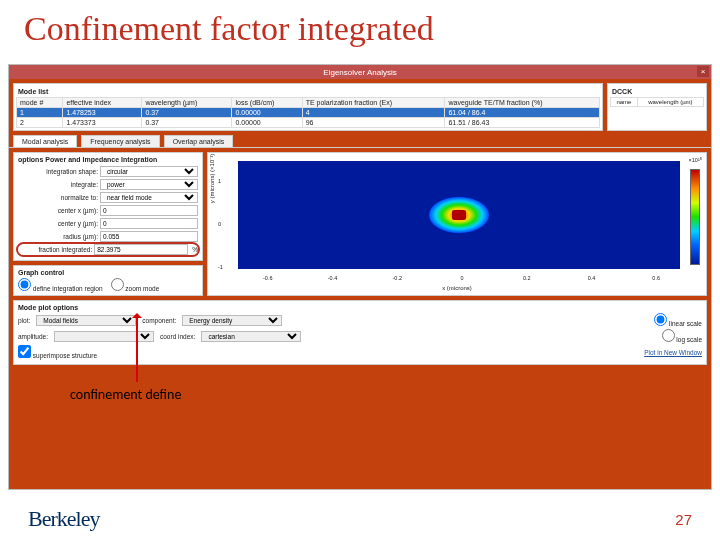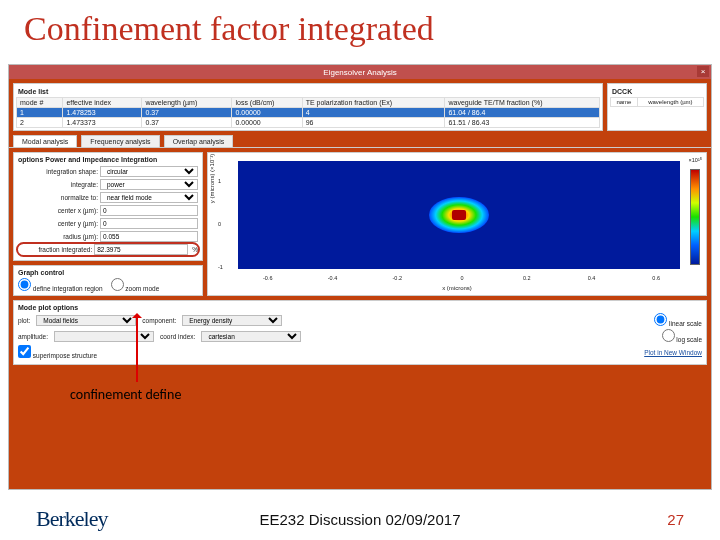--- a/index.html
+++ b/index.html
@@ -1,18 +1,18 @@
 <!DOCTYPE html>
 <html><head>
 <meta charset="utf-8">
 <style>
   * { box-sizing: border-box; margin: 0; padding: 0; }
   body { width: 720px; height: 540px; font-family: Arial, sans-serif; background: #fff; position: relative; overflow: hidden; }
   .slide-title { font-family: Georgia, serif; font-size: 34px; color: #c03020; padding: 10px 24px 8px; }
-  .footer { position: absolute; bottom: 0; left: 0; right: 0; height: 42px; display: flex; align-items: center; justify-content: space-between; padding: 0 36px; }
+  .footer { position: absolute; bottom: 0; left: 0; right: 0; height: 42px; display: flex; align-items: center; justify-content: space-between; padding: 0 28px; }
   .berkeley-logo { display: flex; align-items: baseline; gap: 2px; }
   .berkeley-logo .txt { font-family: Georgia, serif; font-size: 22px; color: #002b5c; letter-spacing: -1px; }
   .footer-center { font-size: 15px; color: #111; position: absolute; left: 50%; transform: translateX(-50%); }
   .footer-right { font-size: 15px; color: #c03020; }
 
   .app-window { position: absolute; top: 64px; left: 8px; right: 8px; bottom: 50px; background: #c2410c; border: 1px solid #bbb; font-size: 8px; color: #222; }
   .titlebar { background: #c0504d; color: #fff; height: 14px; display: flex; align-items: center; justify-content: center; position: relative; font-size: 8px; }
   .titlebar .close { position: absolute; right: 2px; top: 1px; width: 12px; height: 11px; background: #a83a36; color: #fff; text-align: center; line-height: 11px; font-size: 8px; }
 
   .upper { display: flex; gap: 4px; padding: 4px; }
@@ -228,15 +228,14 @@
   </div>
 </div>
 
 <div class="arrow" style="left:136px; top:314px;"></div>
 <div class="annotation" style="left:70px; top:386px;">confinement define</div>
 
 <div class="footer">
   <div class="berkeley-logo">
     <span class="txt">Berkeley</span>
   </div>
-  <div class="footer-center">EE232 Discussion 02/09/2017</div>
   <div class="footer-right">27</div>
 </div>
 
 </body></html>

